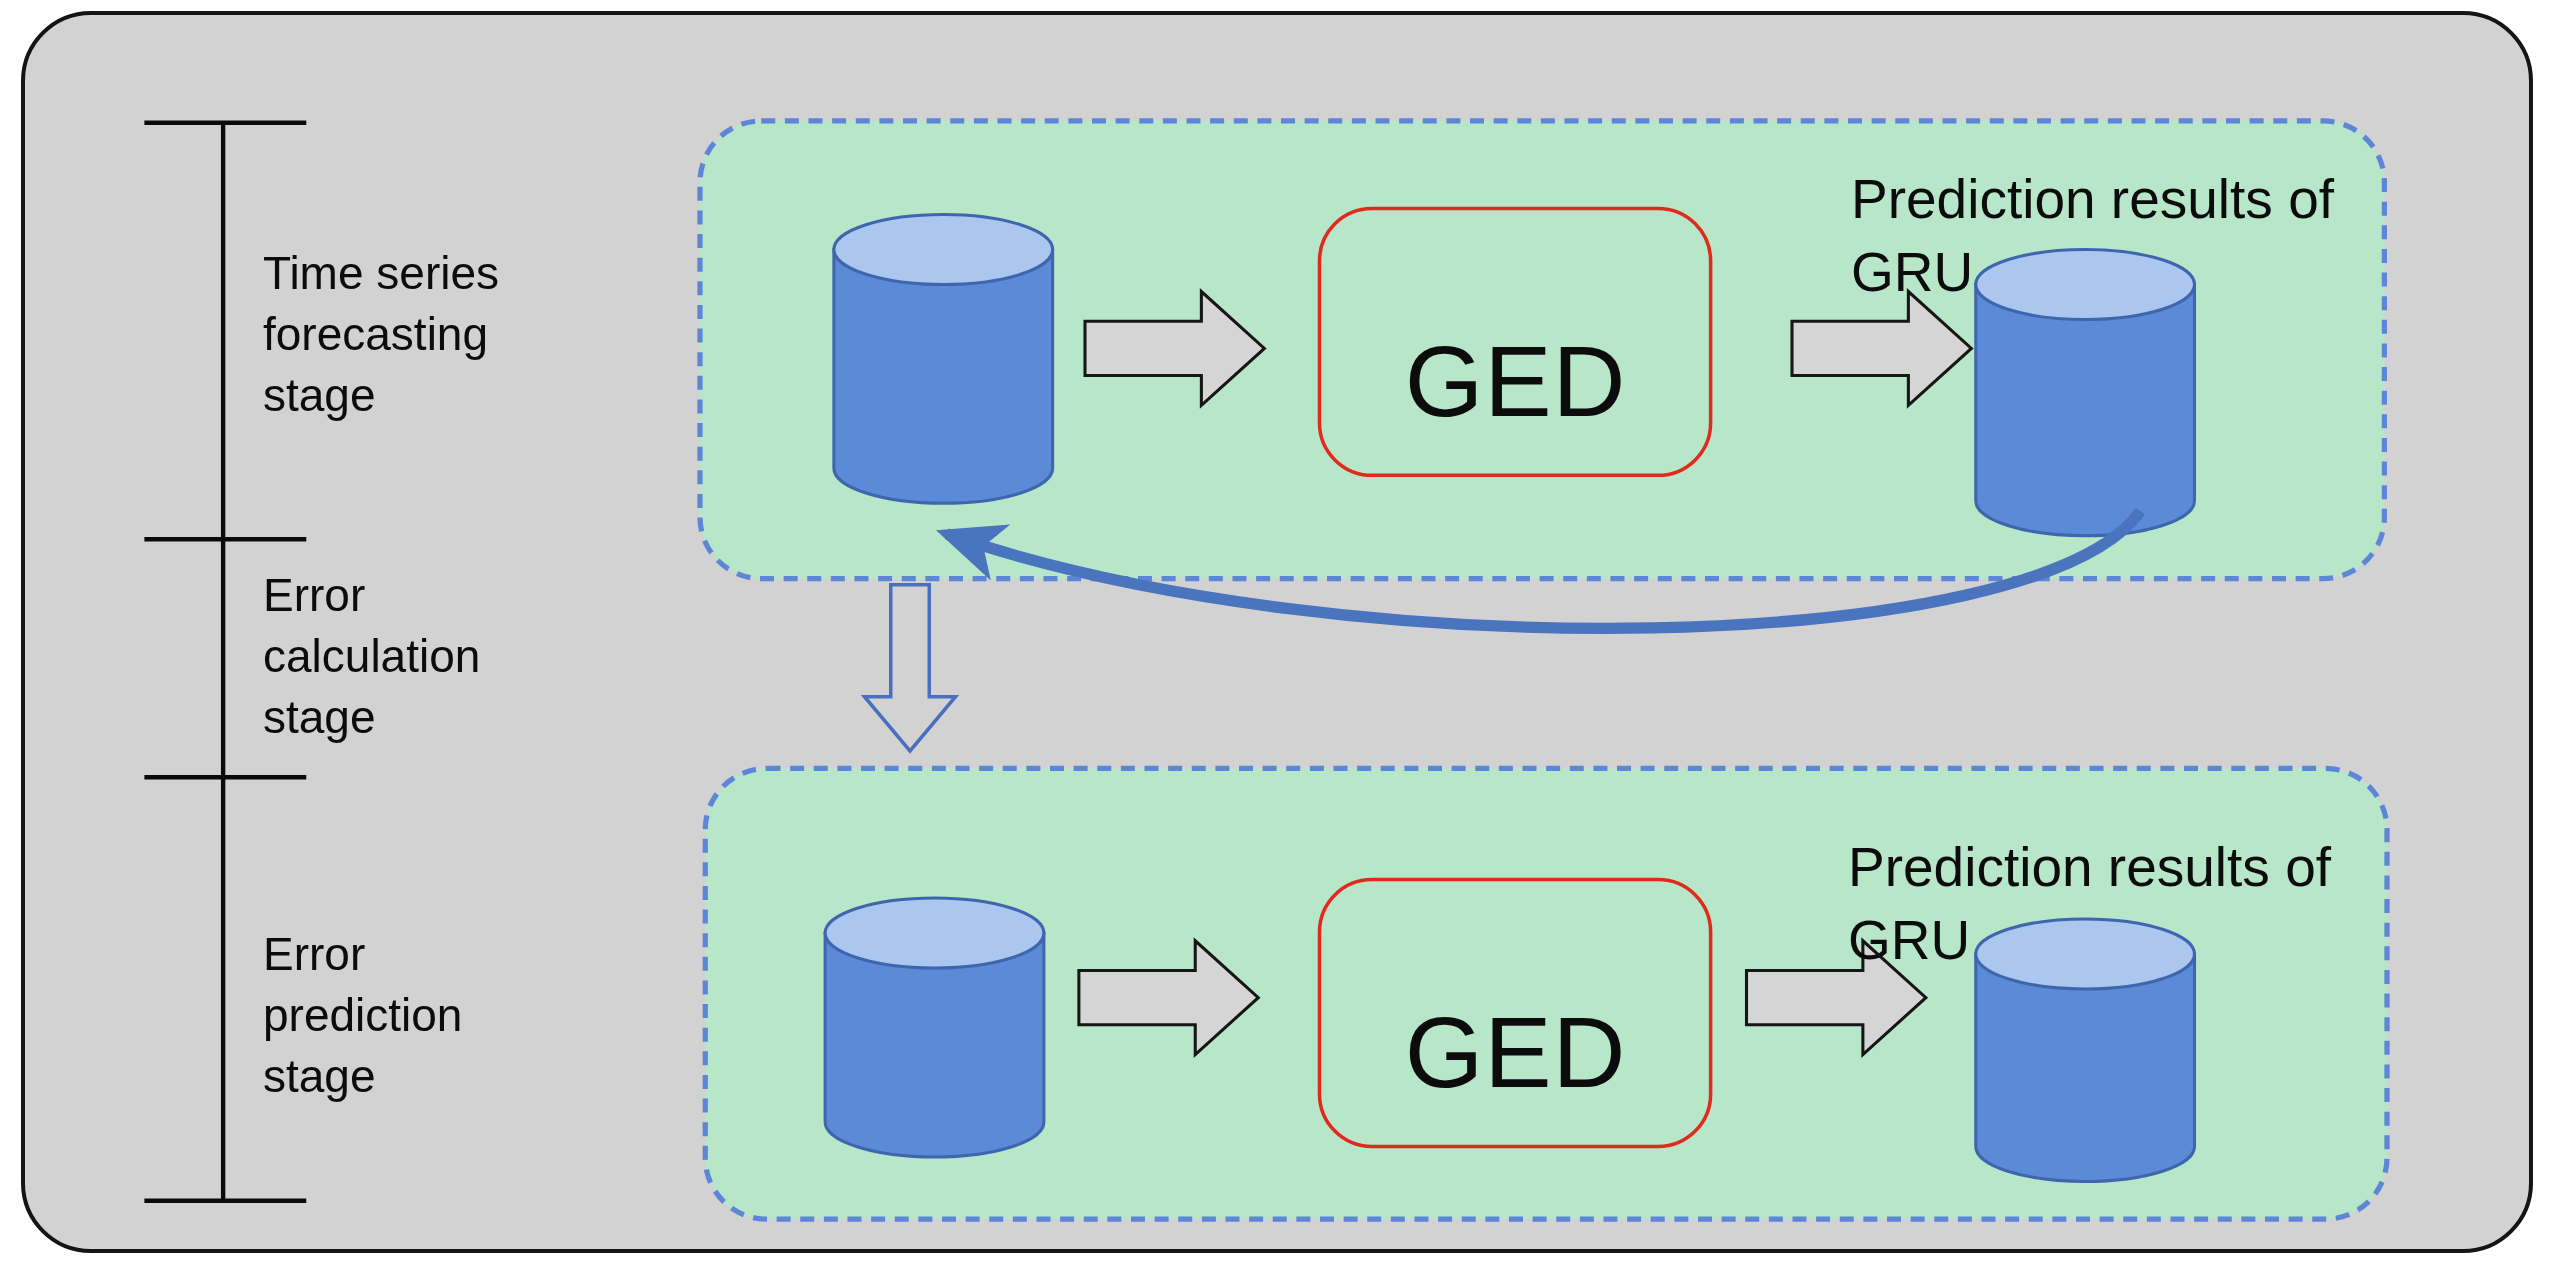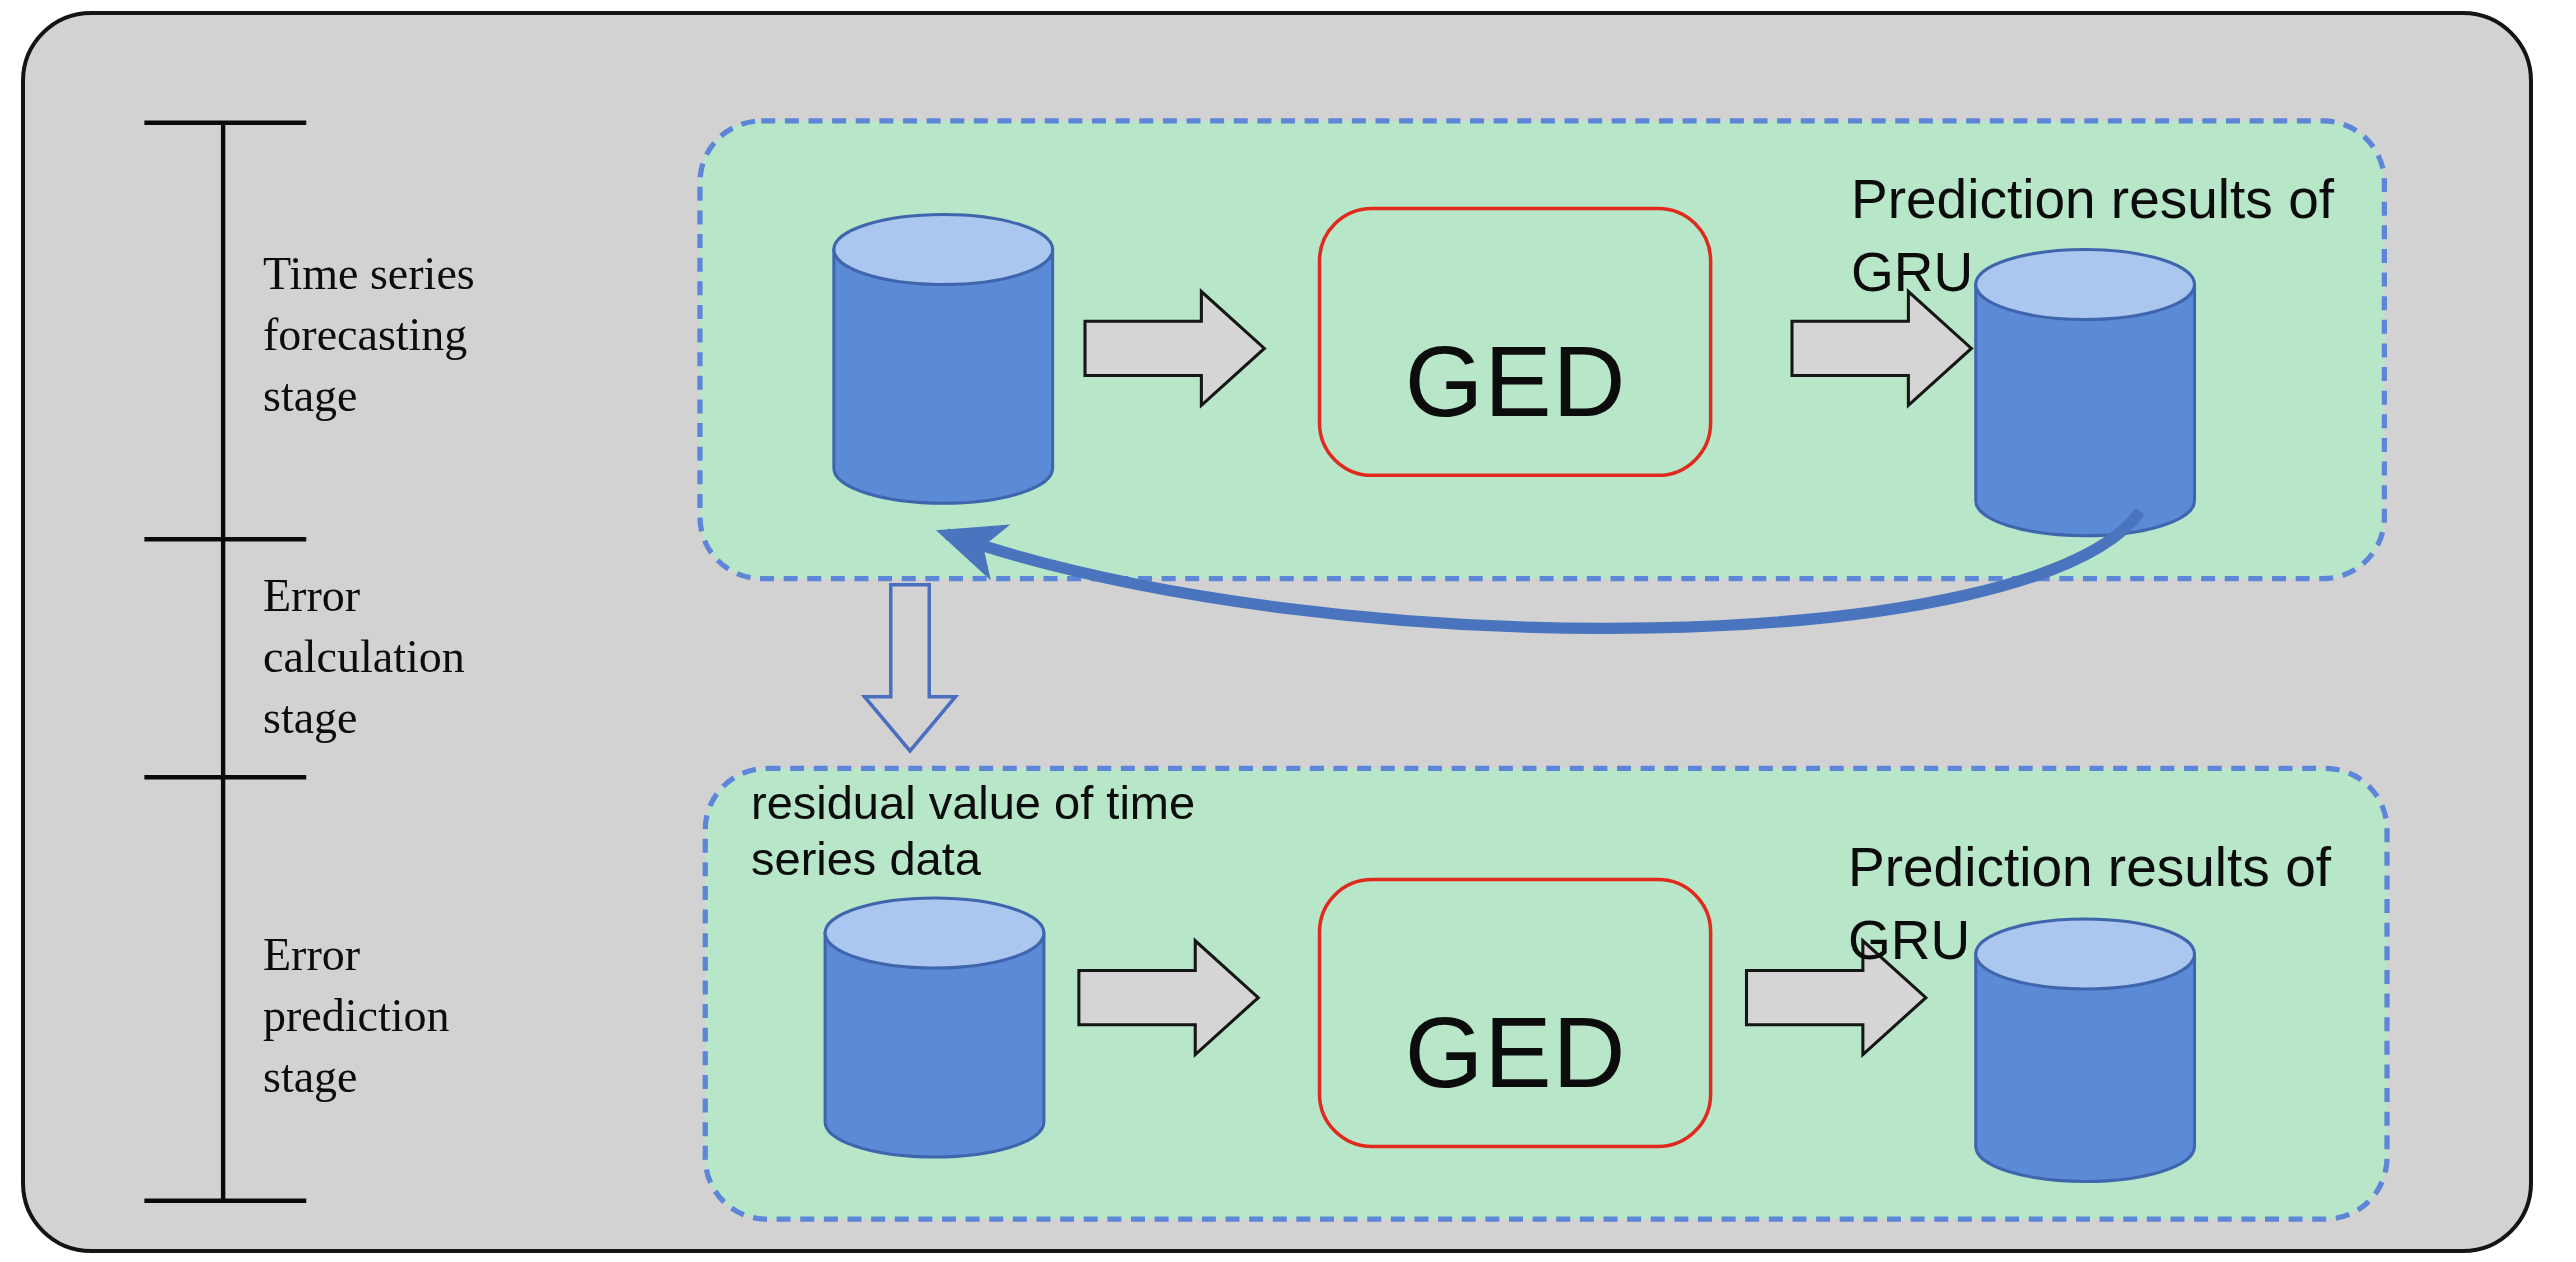--- a/index.html
+++ b/index.html
@@ -11,21 +11,21 @@
   .panel{fill:#b7e6c9;stroke:#5e86d8;stroke-width:6;stroke-dasharray:16 11;}
   .bracket{stroke:#0a0a0a;stroke-width:5;}
   .cyl-body{fill:#5b8ad7;stroke:#3f66ad;stroke-width:3.5;}
   .cyl-top{fill:#abc6ef;stroke:#3f66ad;stroke-width:3.5;}
   .block-arrow{fill:#d5d5d5;stroke:#161616;stroke-width:3.5;}
   .ged-box{fill:none;stroke:#e02a1d;stroke-width:4;}
   .down-arrow{fill:none;stroke:#4a6fc0;stroke-width:4;}
   .feedback{fill:none;stroke:#4a74bd;stroke-width:13;}
   .fb-head{fill:#4a74bd;}
   .label{position:absolute;white-space:pre-line;line-height:1.32;}
-  .stage-label{font-size:46px;line-height:61px;font-family:Liberation Serif, serif;}
+  .stage-label{font-size:46px;line-height:61px;}
   .input-label{font-size:47px;line-height:56px;}
   .output-label{font-size:55px;}
   .ged-text{position:absolute;display:flex;align-items:center;justify-content:center;
             font-size:101px;letter-spacing:0.9px;margin-top:40px;}
 </style>
 </head>
 <body>
 
 <div class="canvas">
 
@@ -88,19 +88,17 @@
   <div class="label stage-label" style="left:263px;top:565px;width:333px;">Error
 calculation
 stage</div>
   <div class="label stage-label" style="left:263px;top:924px;width:333px;">Error
 prediction
 stage</div>
 
   <div class="label output-label" style="left:1851px;top:163px;width:490px;">Prediction results of GRU</div>
   <div class="ged-text" style="left:1320px;top:208px;width:391px;height:267px;">GED</div>
 
-  <div class="label input-label" style="left:751px;top:775px;width:788px;">residual value of time
-series data</div>
   <div class="label output-label" style="left:1848px;top:831px;width:490px;">Prediction results of GRU</div>
   <div class="ged-text" style="left:1320px;top:879px;width:391px;height:267px;">GED</div>
 
 </div>
 
 
 </body></html>

